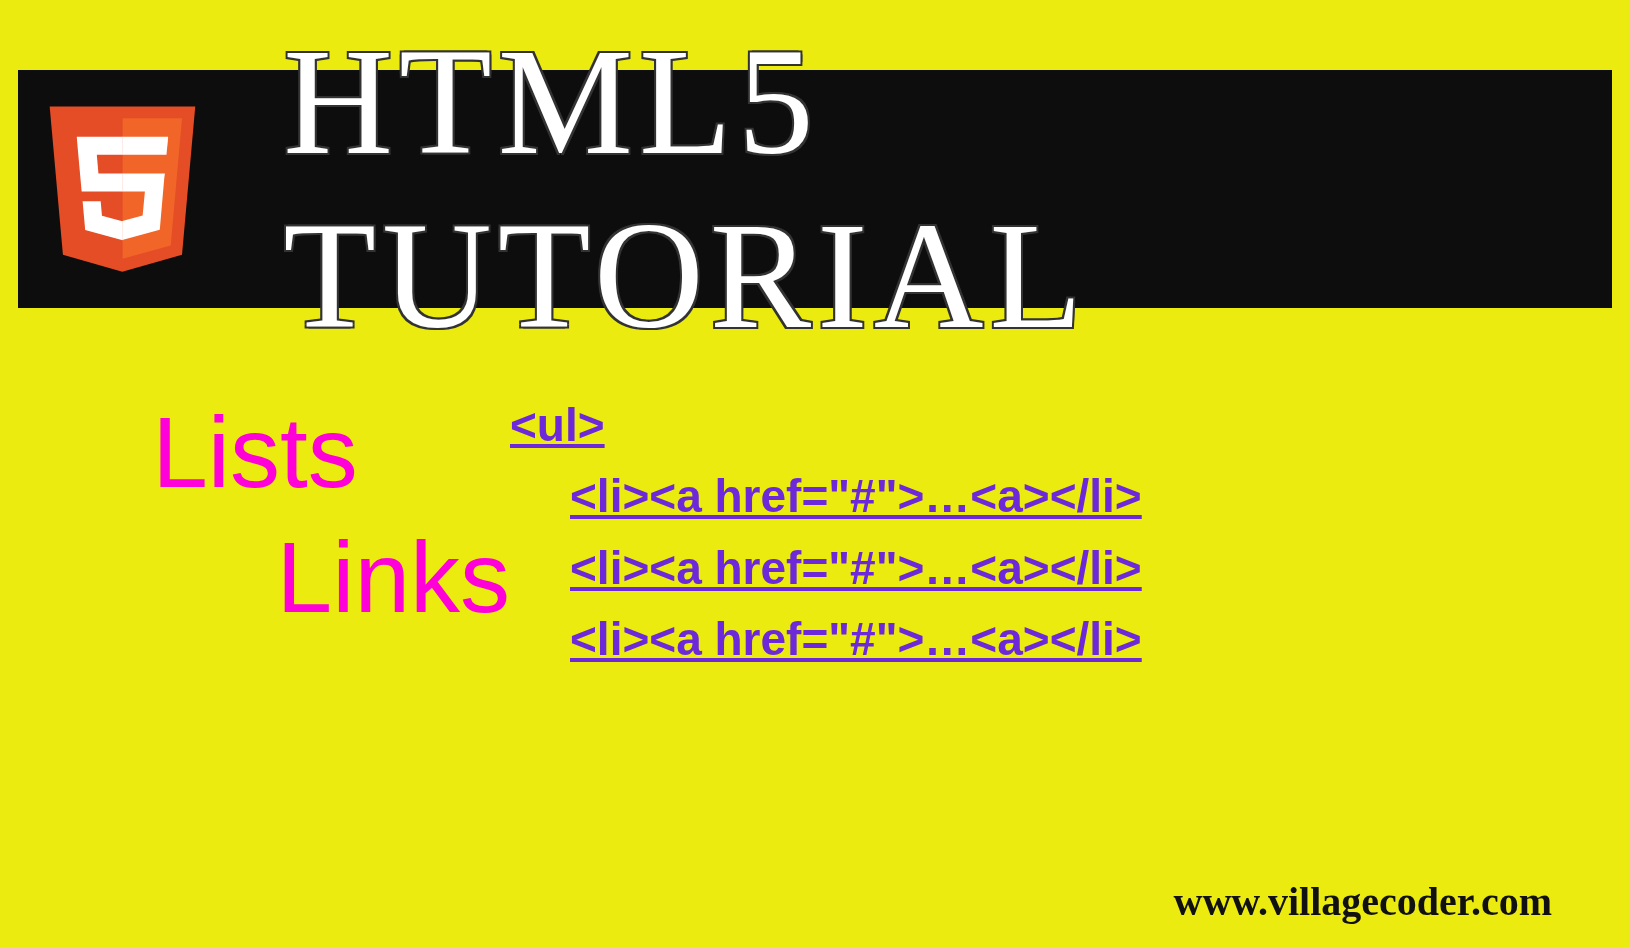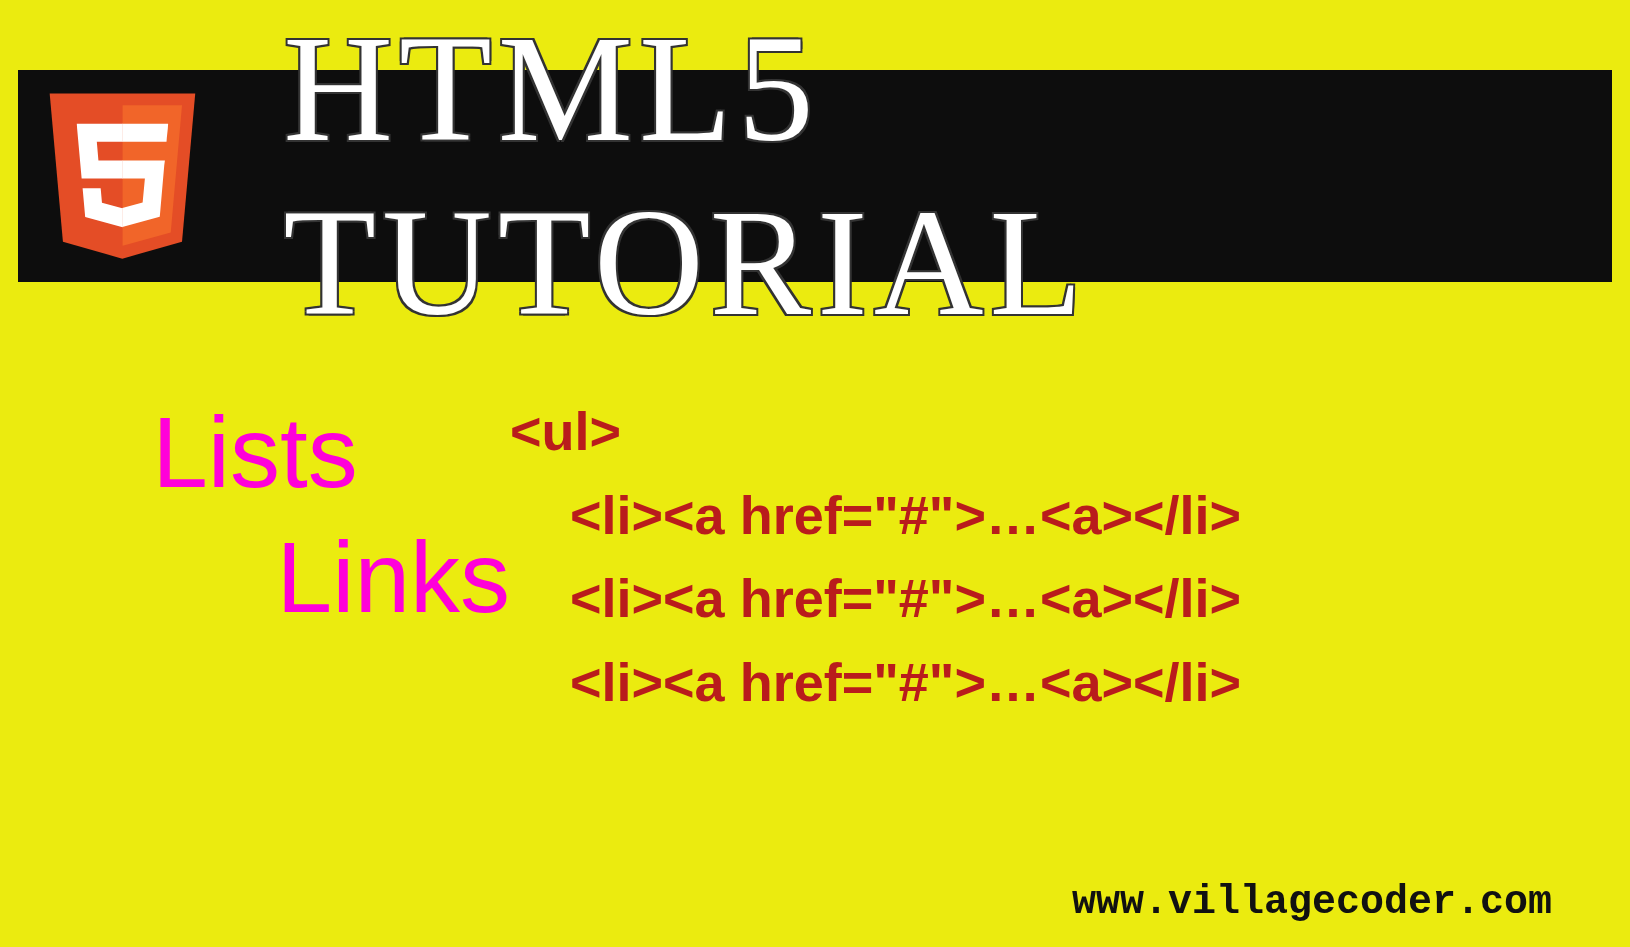--- a/index.html
+++ b/index.html
@@ -2,21 +2,21 @@
 <html><head>
 <meta charset="utf-8">
 <style>
   * { margin: 0; padding: 0; box-sizing: border-box; }
   html, body { width: 1630px; height: 947px; }
   body { background: #ebeb0f; font-family: "Segoe UI", Arial, sans-serif; position: relative; }
 
   .header {
     position: absolute;
     top: 70px; left: 18px; right: 18px;
-    height: 212px;
+    height: 238px;
     background: #0d0d0d;
     display: flex;
     align-items: center;
     padding-left: 22px;
     gap: 44px;
   }
   .logo { width: 172px; height: 200px; }
   .title {
     color: #fff;
     font-size: 152px;
@@ -43,36 +43,37 @@
     font-size: 100px;
     font-weight: 400;
     line-height: 1.25;
     font-family: "Segoe UI Light", "Segoe UI", Arial, sans-serif;
   }
   .left .t3 { margin-left: 4px; text-align: right; }
 
   .right {
     flex: 1;
     padding-top: 20px;
-    color: #b91c1c;
-    font-size: 54px;
+    color: #6d28d9;
+    font-size: 46px;
     font-weight: 600;
     line-height: 1.55;
     font-family: "Segoe UI Semibold", "Segoe UI", Arial, sans-serif;
+    text-decoration: underline;
   }
   .right .ind { padding-left: 60px; }
 
   .footer {
     position: absolute;
     right: 78px;
     bottom: 22px;
     font-size: 40px;
     font-weight: 600;
     color: #111;
-    font-family: Liberation Mono, monospace;
+    font-family: Liberation Serif, serif;
   }
 </style>
 </head>
 <body>
 
 <div class="header">
   <svg class="logo" viewBox="0 0 512 512">
     <path fill="#E44D26" d="M71 460L30 0h451l-41 460-185 52"></path>
     <path fill="#F16529" d="M256 472l149-41 35-394H256"></path>
     <path fill="#fff" d="M256 208h-75l-5-58h80V94H114l1 15 14 155h127zM256 355l-1 1-63-17-4-45h-56l8 89 116 32 0 0z"></path>

